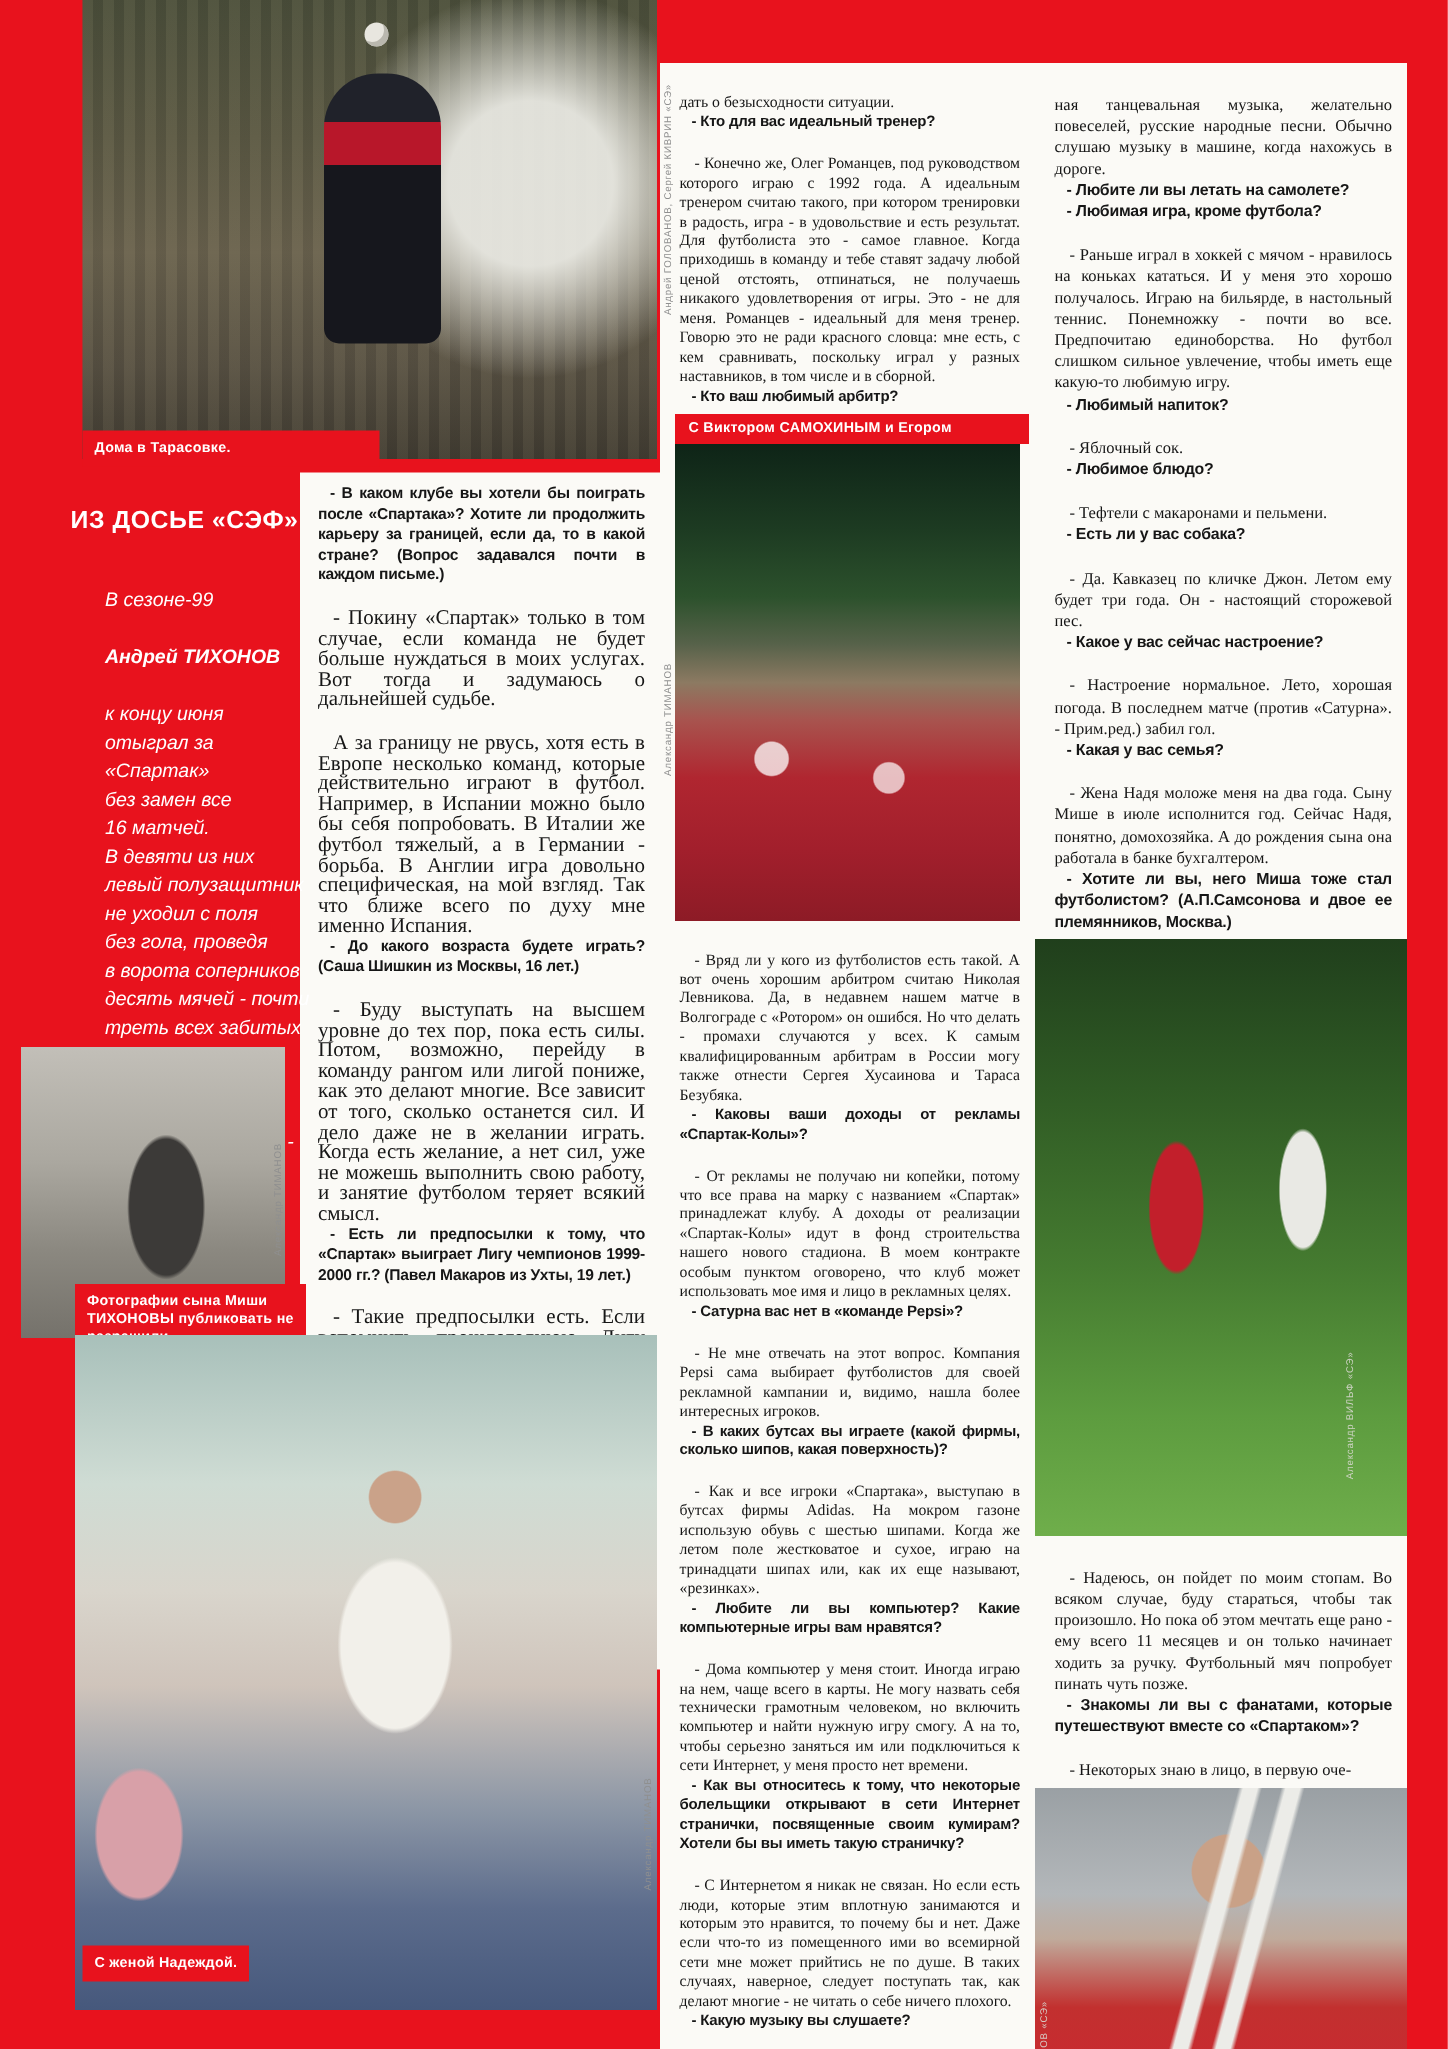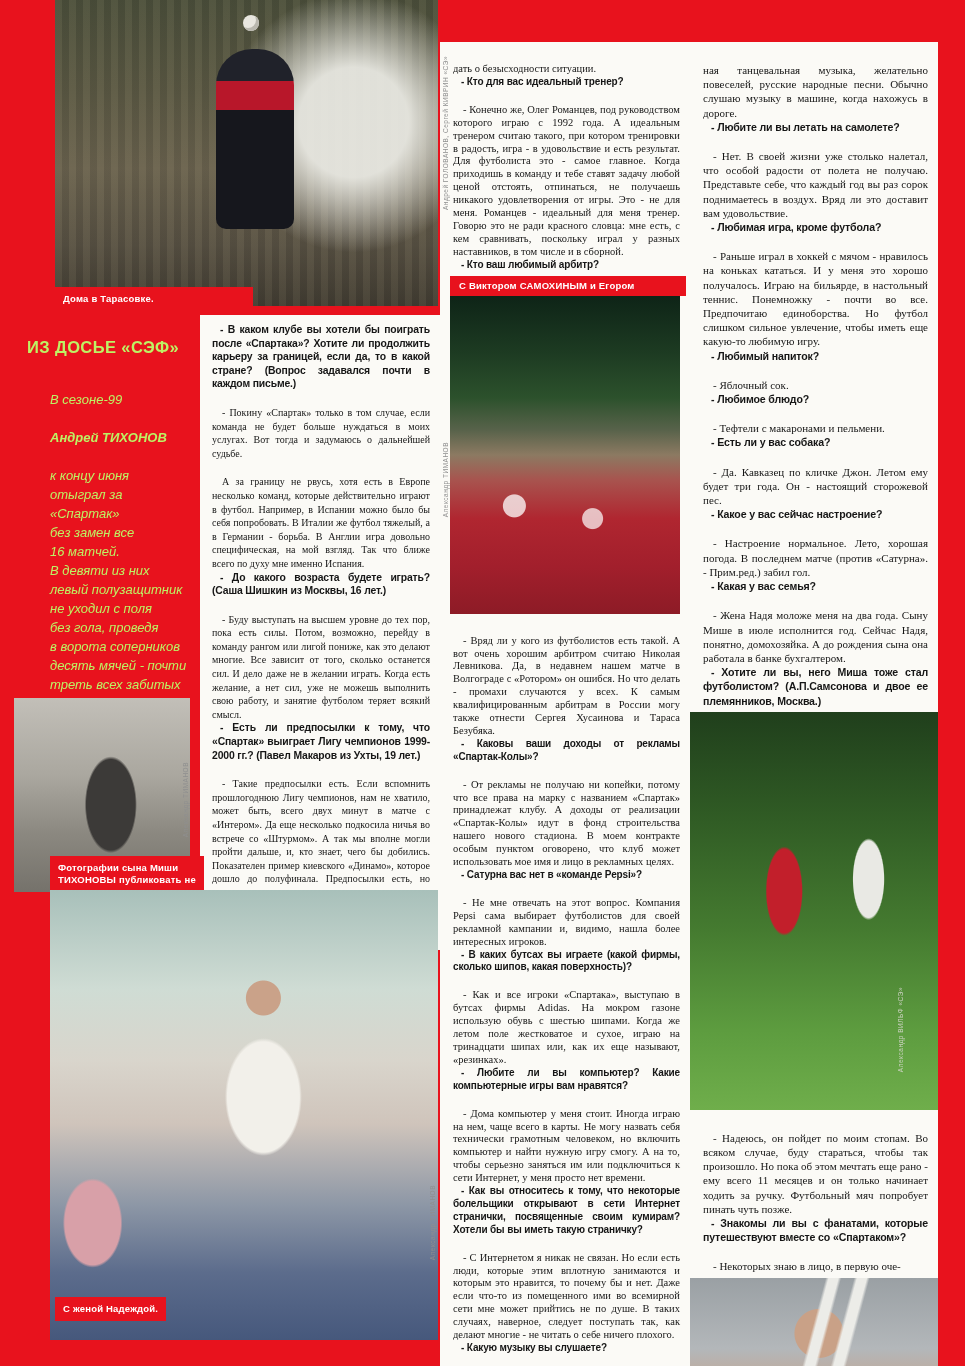--- a/index.html
+++ b/index.html
@@ -8,21 +8,21 @@
   
   .whitecol{position:absolute;background:#fbfaf6;color:#161616;}
   #col2{left:200px;top:315px;width:240px;min-height:578px;padding:8px 10px 10px 12px;box-sizing:border-box;}
   #col3{left:440px;top:42px;width:250px;box-sizing:border-box;padding-bottom:10px;}
   #col4{left:690px;top:42px;width:248px;box-sizing:border-box;}
   .txtpad{padding:6px 10px 4px 13px;}
   .q,.a{margin:0;text-align:justify;}
   .a{font-family:"Liberation Serif",serif;text-indent:10px;margin-top:15px;}
   .q{font-family:"Liberation Sans",sans-serif;font-weight:700;letter-spacing:-.15px;text-indent:8px;}
   .cont{text-indent:0;}
-  #col2 .a{font-size:10px;line-height:13.6px}
+  #col2 .a{font-size:14px;line-height:13.6px}
   #col2 .q{font-size:10.4px;line-height:13.6px}
   #col3 .a{font-size:10.5px;line-height:12.9px}
   #col3 .q{font-size:10px;line-height:12.9px}
   #col4 .a{font-size:11px;line-height:14.2px}
   #col4 .q{font-size:10.6px;line-height:14.2px}
   
   .band{background:#e8121d;color:#fff;font-weight:700;font-size:9.5px;line-height:12px;
         letter-spacing:.2px;}
   .band-abs{position:absolute;padding:6px 8px;}
   #band-group{width:227px;margin-left:10px;height:20px;line-height:20px;padding-left:9px;}
@@ -57,21 +57,21 @@
     background:
       radial-gradient(ellipse 30px 72px at 38% 45%, #c21f2b 0 58%, rgba(194,31,43,0) 62%),
       radial-gradient(ellipse 26px 66px at 72% 42%, #e9e9e4 0 58%, rgba(233,233,228,0) 62%),
       linear-gradient(180deg,#203f1c 0%,#2f5a24 25%,#457b30 55%,#5d9c3f 80%,#6fae4b 100%);}
   #photo-yuran{position:relative;width:248px;height:252px;
     background:
       linear-gradient(105deg, transparent 43%, #ecece8 44% 47%, transparent 48% 52%, #ecece8 53% 56%, transparent 57%),
       radial-gradient(circle at 52% 22%, #c9a187 0 24px, rgba(201,161,135,0) 25px),
       linear-gradient(180deg,#9aa0a4 0%,#b3b7ba 28%,#c0aa9b 40%,#c2302f 58%,#ca2830 78%,#b3202a 100%);}
   
-  #dossier{position:absolute;left:12px;top:332px;width:182px;color:#bef264;}
+  #dossier{position:absolute;left:32px;top:332px;width:182px;color:#ffffff;}
   #dossier h2{margin:6px 0 14px 0;text-align:center;font-size:16.5px;letter-spacing:.4px;
       font-family:"Liberation Sans",sans-serif;font-weight:700;}
   .doss-txt{font-family:Liberation Sans, sans-serif;font-style:italic;font-size:13px;line-height:19px;
       padding-left:38px;white-space:pre-line;}
   .doss-name{font-weight:700;}
   
   .credit{position:absolute;writing-mode:vertical-rl;transform:rotate(180deg);
       font-size:6.5px;letter-spacing:.5px;color:#8f8f8f;white-space:nowrap;}
   .credit-light{color:#d8d8d0;opacity:.9;}
   
@@ -118,21 +118,20 @@
         <p class="q">- Какую музыку вы слушаете?</p>
       </div>
     <div class="credit" style="left:2px;top:14px;">Андрей ГОЛОВАНОВ, Сергей КИВРИН «СЭ»</div>
     <div class="credit" style="left:2px;top:400px;">Александр ТИМАНОВ</div>
   </div>
 
   <div id="col4" class="whitecol">
     <div class="txtpad">
         <p class="a cont">ная танцевальная музыка, желательно повеселей, русские народные песни. Обычно слушаю музыку в машине, когда нахожусь в дороге.</p>
         <p class="q">- Любите ли вы летать на самолете?</p>
-        <p class="a">- Нет. В своей жизни уже столько налетал, что особой радости от полета не получаю. Представьте себе, что каждый год вы раз сорок поднимаетесь в воздух. Вряд ли это доставит вам удовольствие.</p>
         <p class="q">- Любимая игра, кроме футбола?</p>
         <p class="a">- Раньше играл в хоккей с мячом - нравилось на коньках кататься. И у меня это хорошо получалось. Играю на бильярде, в настольный теннис. Понемножку - почти во все. Предпочитаю единоборства. Но футбол слишком сильное увлечение, чтобы иметь еще какую-то любимую игру.</p>
         <p class="q">- Любимый напиток?</p>
         <p class="a">- Яблочный сок.</p>
         <p class="q">- Любимое блюдо?</p>
         <p class="a">- Тефтели с макаронами и пельмени.</p>
         <p class="q">- Есть ли у вас собака?</p>
         <p class="a">- Да. Кавказец по кличке Джон. Летом ему будет три года. Он - настоящий сторожевой пес.</p>
         <p class="q">- Какое у вас сейчас настроение?</p>
         <p class="a">- Настроение нормальное. Лето, хорошая погода. В последнем матче (против «Сатурна». - Прим.ред.) забил гол.</p>

